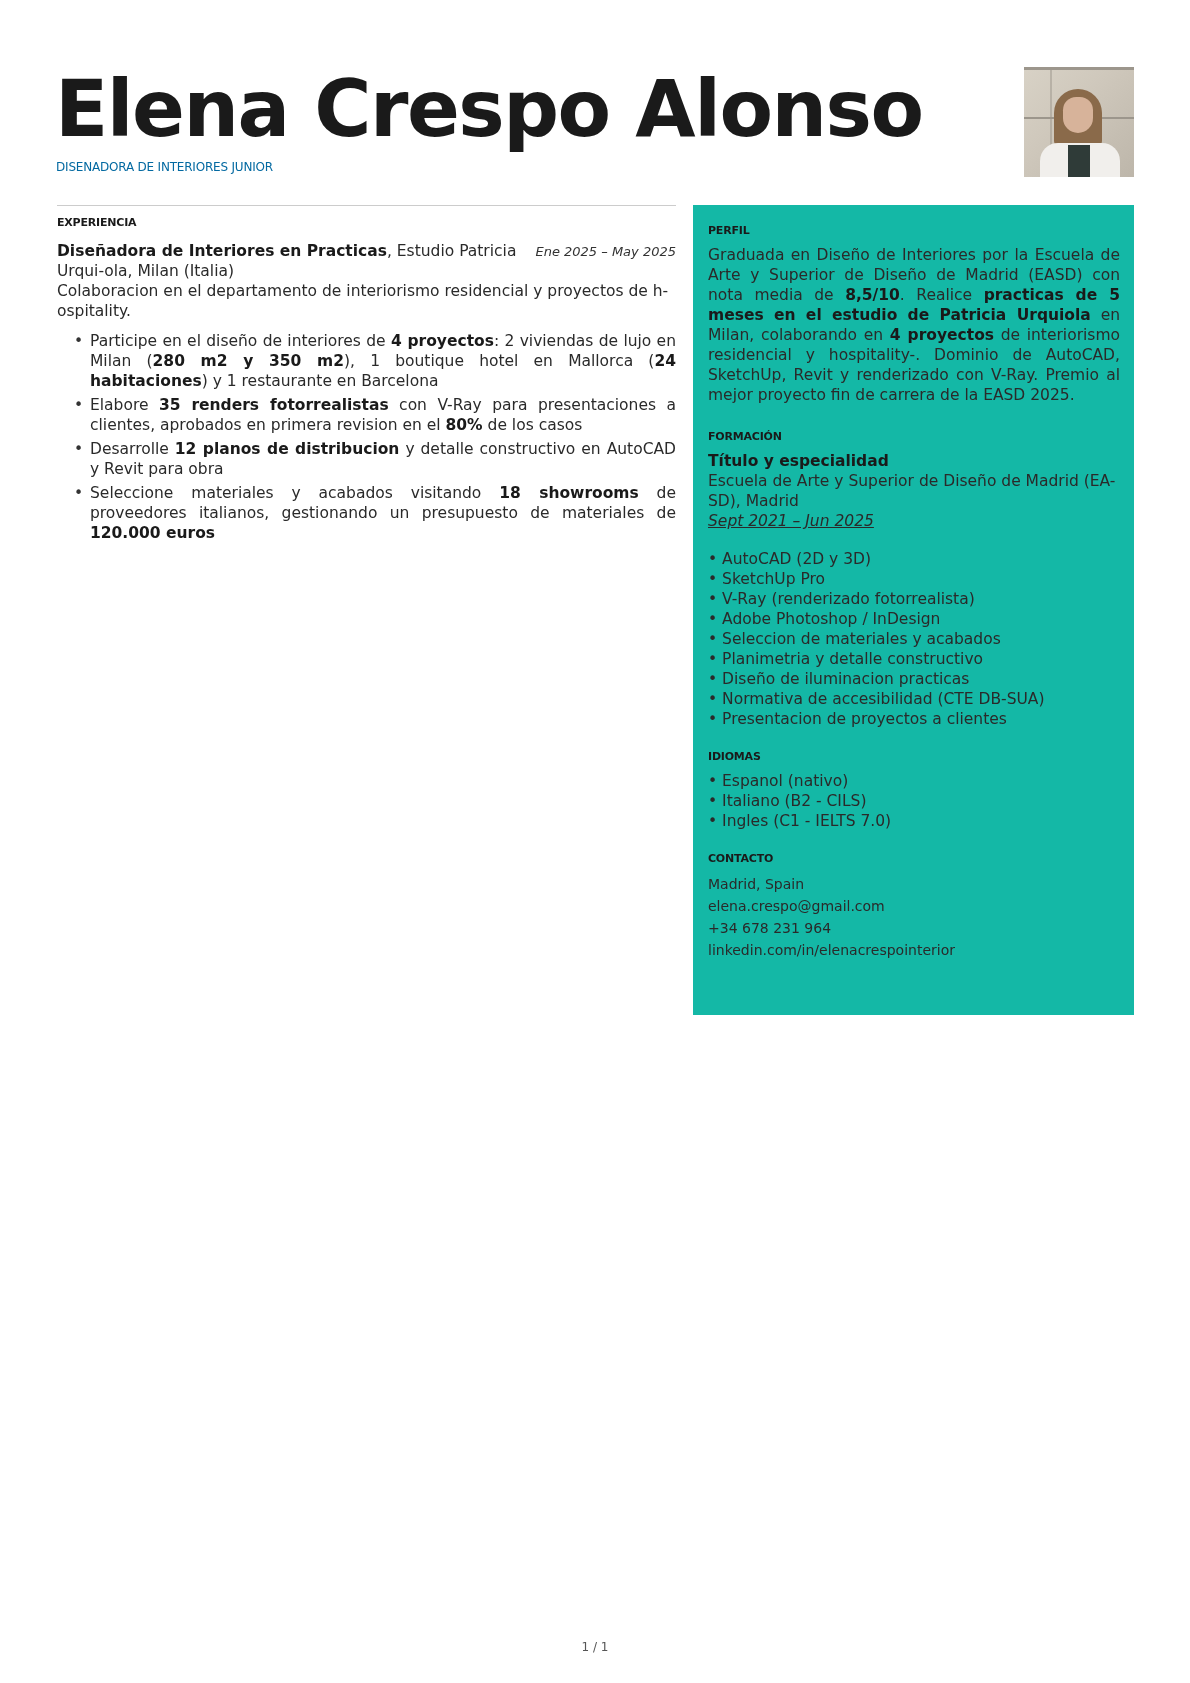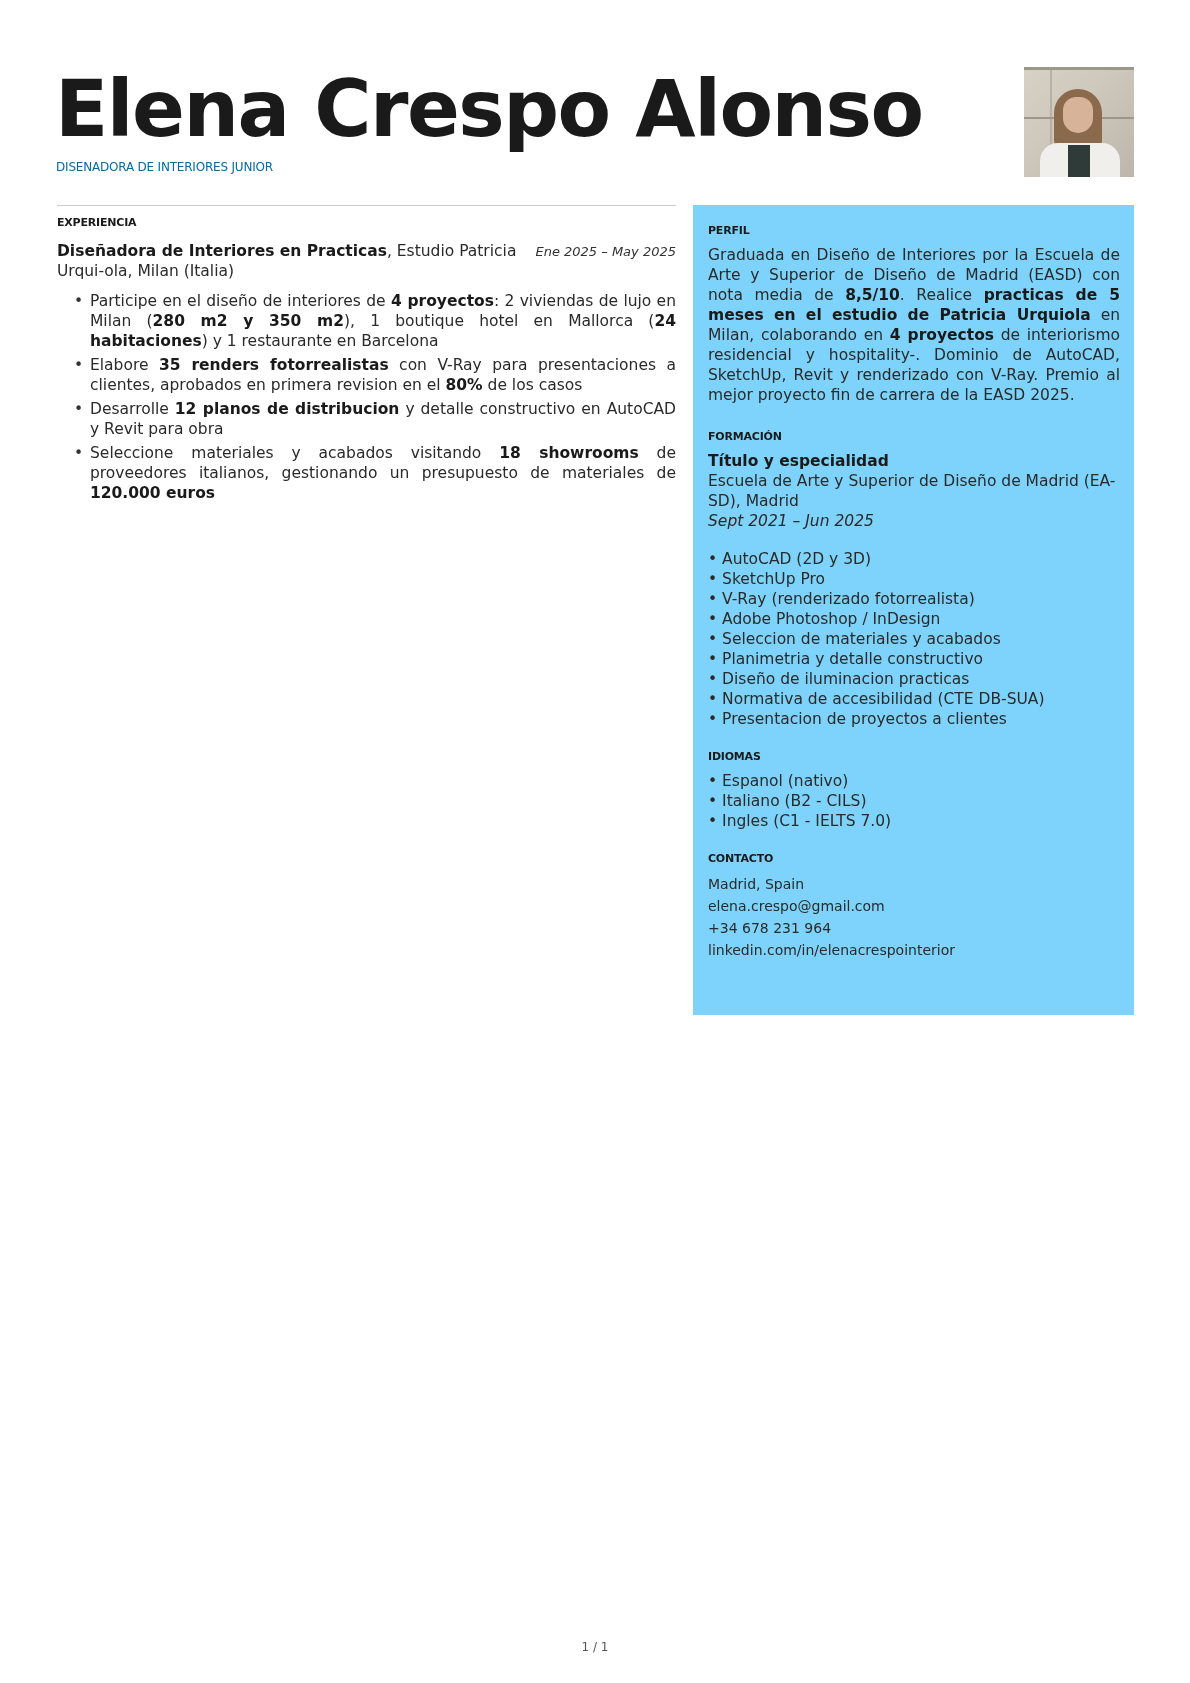--- a/index.html
+++ b/index.html
@@ -104,36 +104,36 @@
       top: 0;
       color: #333333;
     }
     b { font-weight: bold; color: #1a1a1a; margin-top: 39px; }
     .panel {
       position: absolute;
       left: 693px;
       top: 205px;
       width: 441px;
       height: 810px;
-      background: #7dd3fc;
+      background: #14b8a6;
     }
     .panel-inner {
       position: absolute;
       left: 15px;
       top: 16px;
       width: 412px;
       font-size: 15.5px;
       line-height: 20px;
       color: #2a2a2a;
     }
     .panel .section-heading { margin-bottom: 4px; }
     .panel .section { margin-bottom: 18px; }
     .panel .profile { text-align: justify; }
     .panel .sub { font-weight: bold; color: #1a1a1a; font-size: 15.5px; }
-    .panel .italic { font-style: italic; }
+    .panel .italic { font-style: italic; text-decoration: underline; }
     .panel .list-item { white-space: nowrap; }
     .panel .contact-line { font-size: 14px; line-height: 22px; color: #2a2a2a; }
     .page-number {
       position: absolute;
       left: 0;
       width: 1190px;
       top: 1640px;
       text-align: center;
       font-size: 12px;
       color: #555555;
@@ -157,20 +157,21 @@
 
 <div class="divider"></div>
 
 <div class="left-col">
   <div class="section-heading">EXPERIENCIA</div>
   <div class="job">
     <div class="job-head">
       <b>Diseñadora de Interiores en Practicas</b><span>, Estudio Patricia Urqui-ola, Milan (Italia)</span>
       <span class="job-date">Ene 2025 – May 2025</span>
     </div>
+    <div class="job-desc">Colaboracion en el departamento de interiorismo residencial y proyectos de h-ospitality.</div>
     <ul class="bullets" id="job-bullets">
         <li><span>Participe en el diseño de interiores de </span><b>4 proyectos</b><span>: 2 viviendas de lujo en Milan (</span><b>280 m2 y 350 m2</b><span>), 1 boutique hotel en Mallorca (</span><b>24 habitaciones</b><span>) y 1 restaurante en Barcelona</span></li>
         <li><span>Elabore </span><b>35 renders fotorrealistas</b><span> con V-Ray para presentaciones a clientes, aprobados en primera revision en el </span><b>80%</b><span> de los casos</span></li>
         <li><span>Desarrolle </span><b>12 planos de distribucion</b><span> y detalle constructivo en AutoCAD y Revit para obra</span></li>
         <li><span>Seleccione materiales y acabados visitando </span><b>18 showrooms</b><span> de proveedores italianos, gestionando un presupuesto de materiales de </span><b>120.000 euros</b></li>
       </ul>
   </div>
 </div>
 
 <div class="panel">

